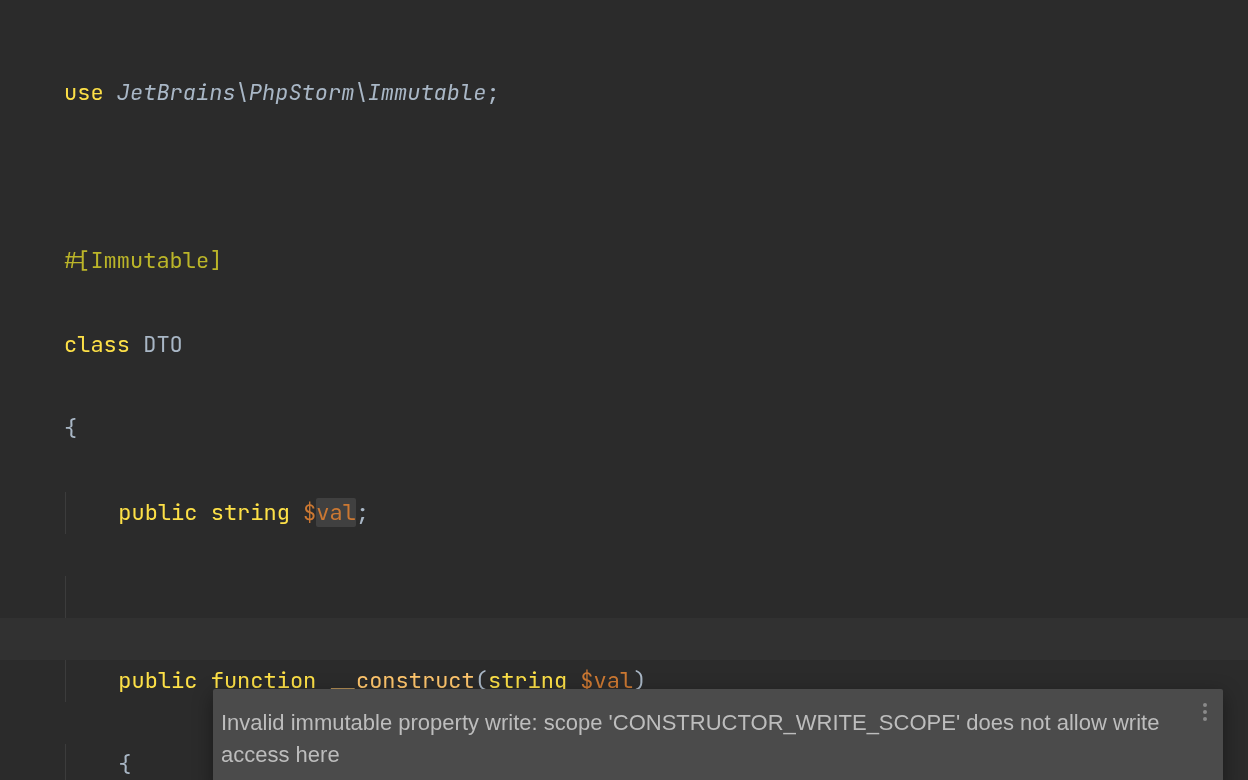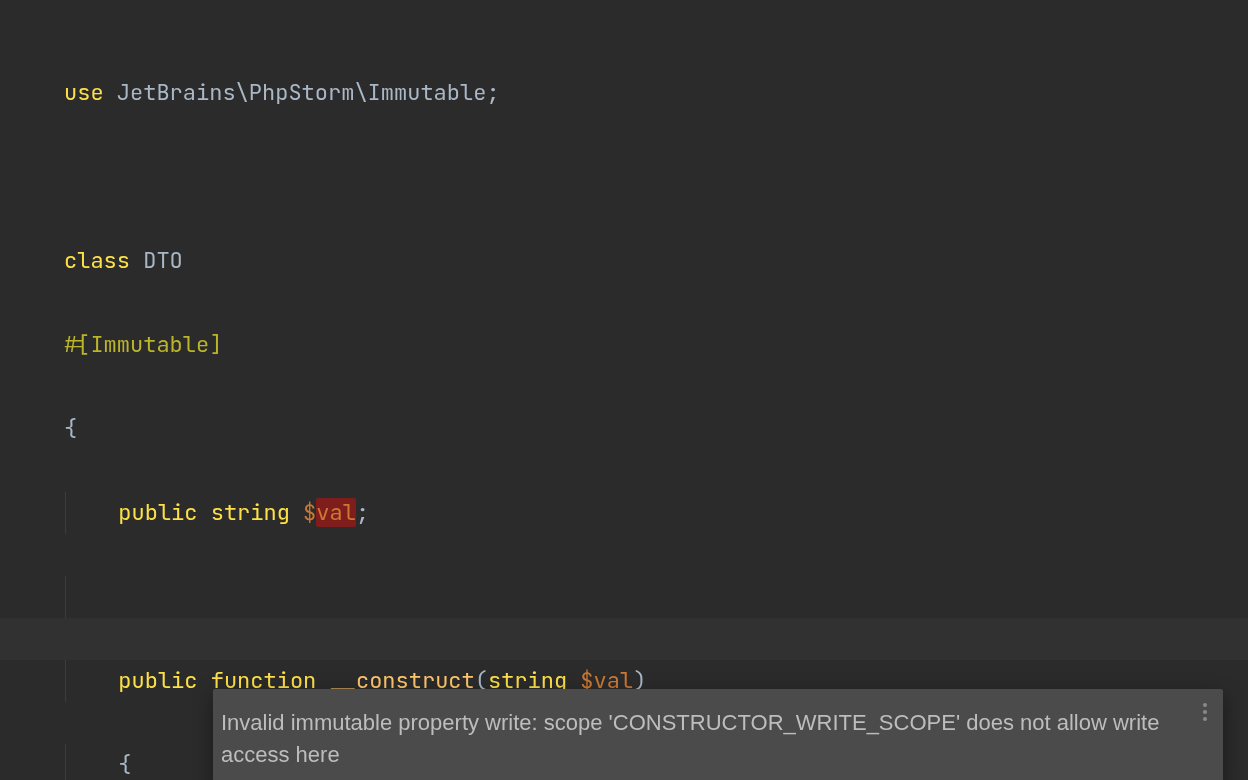--- a/index.html
+++ b/index.html
@@ -12,28 +12,28 @@
     line-height: 42px;
     overflow: hidden;
     position: relative;
   }
   .editor {
     padding: 30px 0 0 64px;
     white-space: pre;
     color: #a9b7c6;
   }
   .kw      { color: #fde047; }
-  .fqn     { color: #a9b7c6; }
+  .fqn     { color: #a9b7c6; font-style: italic; }
   .attr    { color: #bbb529; }
   .cls     { color: #a9b7c6; }
   .fn      { color: #ffc66d; }
   .var     { color: #cc7832; }
   .prop    { color: #cc7832; }
   .punct   { color: #a9b7c6; }
-  .hl      { background:#7f1d1d; border-radius:2px; }
+  .hl      { background:#404040; border-radius:2px; }
   .indent-guide { border-left:1px solid #3c3c3c; display:inline-block; height:42px; vertical-align:top; margin-left:.5px; }
   .line-hl { position:absolute; left:0; right:0; height:42px; background:rgba(255,255,255,0.03); }
   .tooltip {
     position:absolute;
     left:213px; top:689px;
     width:1010px;
     background:#4b4b4b;
     color:#bdbdbd;
     font-family: -apple-system, "Segoe UI", sans-serif;
     font-size:22px;
@@ -50,22 +50,22 @@
   .tooltip-more span { width:4px; height:4px; background:#8a8a8a; border-radius:50%; }
 </style>
 </head>
 <body>
 
 <div class="line-hl" style="top:618px;"></div>
 
 <div class="editor">
 <div><span class="kw">use</span><span class="fqn"> JetBrains\PhpStorm\Immutable</span><span class="punct">;</span></div>
 <div>&nbsp;</div>
+<div><span class="attr">#[Immutable]</span></div>
 <div><span class="kw">class</span><span class="cls"> DTO</span></div>
-<div><span class="attr">#[Immutable]</span></div>
 <div><span class="punct">{</span></div>
 <div><span class="indent-guide"></span>    <span class="kw">public</span><span class="kw"> string</span><span class="var"> $</span><span class="prop hl">val</span><span class="punct">;</span></div>
 <div><span class="indent-guide"></span></div>
 <div><span class="indent-guide"></span>    <span class="kw">public</span><span class="kw"> function</span><span class="fn"> __construct</span><span class="punct">(</span><span class="kw">string</span><span class="var"> $val</span><span class="punct">)</span></div>
 <div><span class="indent-guide"></span>    <span class="punct">{</span></div>
 
 
 
 
 

